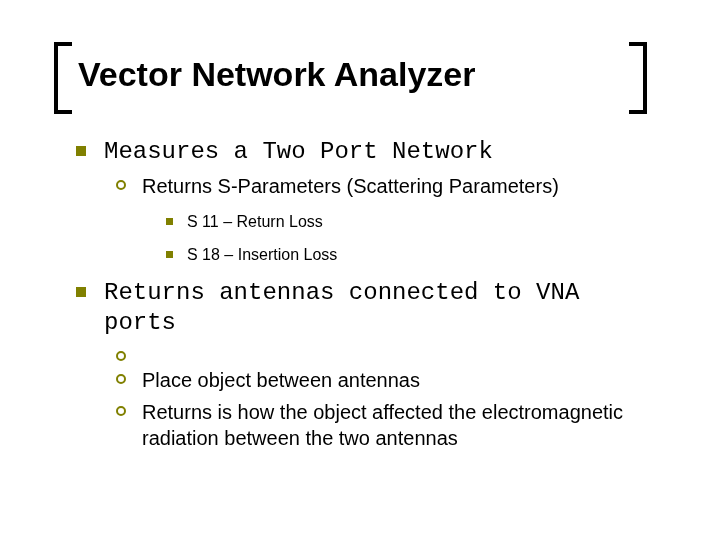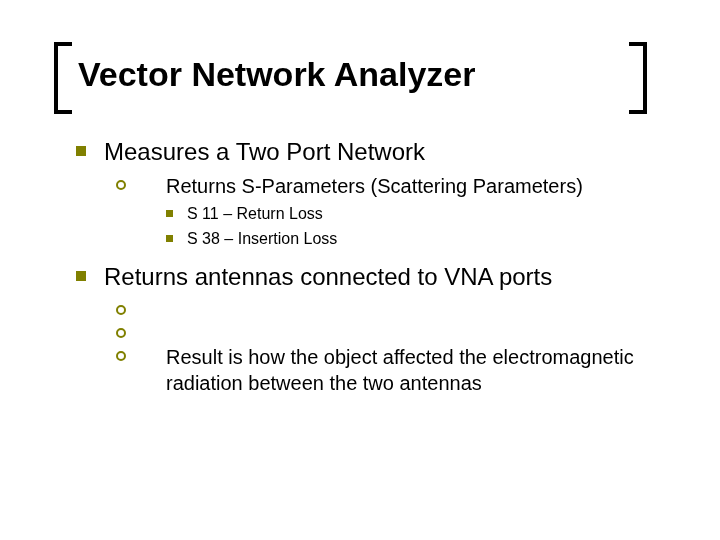--- a/index.html
+++ b/index.html
@@ -40,43 +40,43 @@
     font-weight: bold;
     line-height: 1.2;
     padding: 6px 0 14px 0;
   }
   .content {
     padding-left: 16px;
   }
   .l1 {
     display: flex;
     margin-bottom: 6px;
+    font-family: Liberation Mono, monospace;
   }
   .l1 .bullet {
     width: 10px; height: 10px; background: #808000;
     flex: 0 0 10px; margin-top: 9px; margin-right: 18px;
   }
   .l1 .txt { font-size: 24px; line-height: 1.25; }
   .l2 {
     display: flex;
     margin-left: 40px;
     margin-top: 6px;
     margin-bottom: 4px;
-    gap: 24px;
   }
   .l2 .bullet {
     width: 10px; height: 10px; border: 2px solid #808000;
     border-radius: 50%; flex: 0 0 10px; margin-top: 7px; margin-right: 16px;
     background: #fff;
   }
   .l2 .txt { font-size: 20px; line-height: 1.3; }
   .l3 {
     display: flex;
     margin-left: 90px;
-    margin-top: 4px;
+    margin-top: 12px;
   }
   .l3 .bullet {
     width: 7px; height: 7px; background: #808000;
     flex: 0 0 7px; margin-top: 7px; margin-right: 14px;
   }
   .l3 .txt { font-size: 16px; line-height: 1.35; }
   .gap { height: 12px; }
 </style>
 </head>
 <body>
@@ -97,34 +97,35 @@
     <div class="l2">
       <div class="bullet"></div>
       <div class="txt">Returns S-Parameters (Scattering Parameters)</div>
     </div>
     <div class="l3">
       <div class="bullet"></div>
       <div class="txt">S 11 – Return Loss</div>
     </div>
     <div class="l3">
       <div class="bullet"></div>
-      <div class="txt">S 38 – Insertion Loss</div>
+      <div class="txt">S 18 – Insertion Loss</div>
     </div>
 
     <div class="gap"></div>
 
     <div class="l1">
       <div class="bullet"></div>
       <div class="txt">Returns antennas connected to VNA ports</div>
     </div>
     <div class="l2">
       <div class="bullet"></div>
     </div>
     <div class="l2">
       <div class="bullet"></div>
+      <div class="txt">Place object between antennas</div>
     </div>
     <div class="l2">
       <div class="bullet"></div>
-      <div class="txt">Result is how the object affected the electromagnetic radiation between the two antennas</div>
+      <div class="txt">Returns is how the object affected the electromagnetic radiation between the two antennas</div>
     </div>
 
   </div>
 </div>
 
 </body></html>

